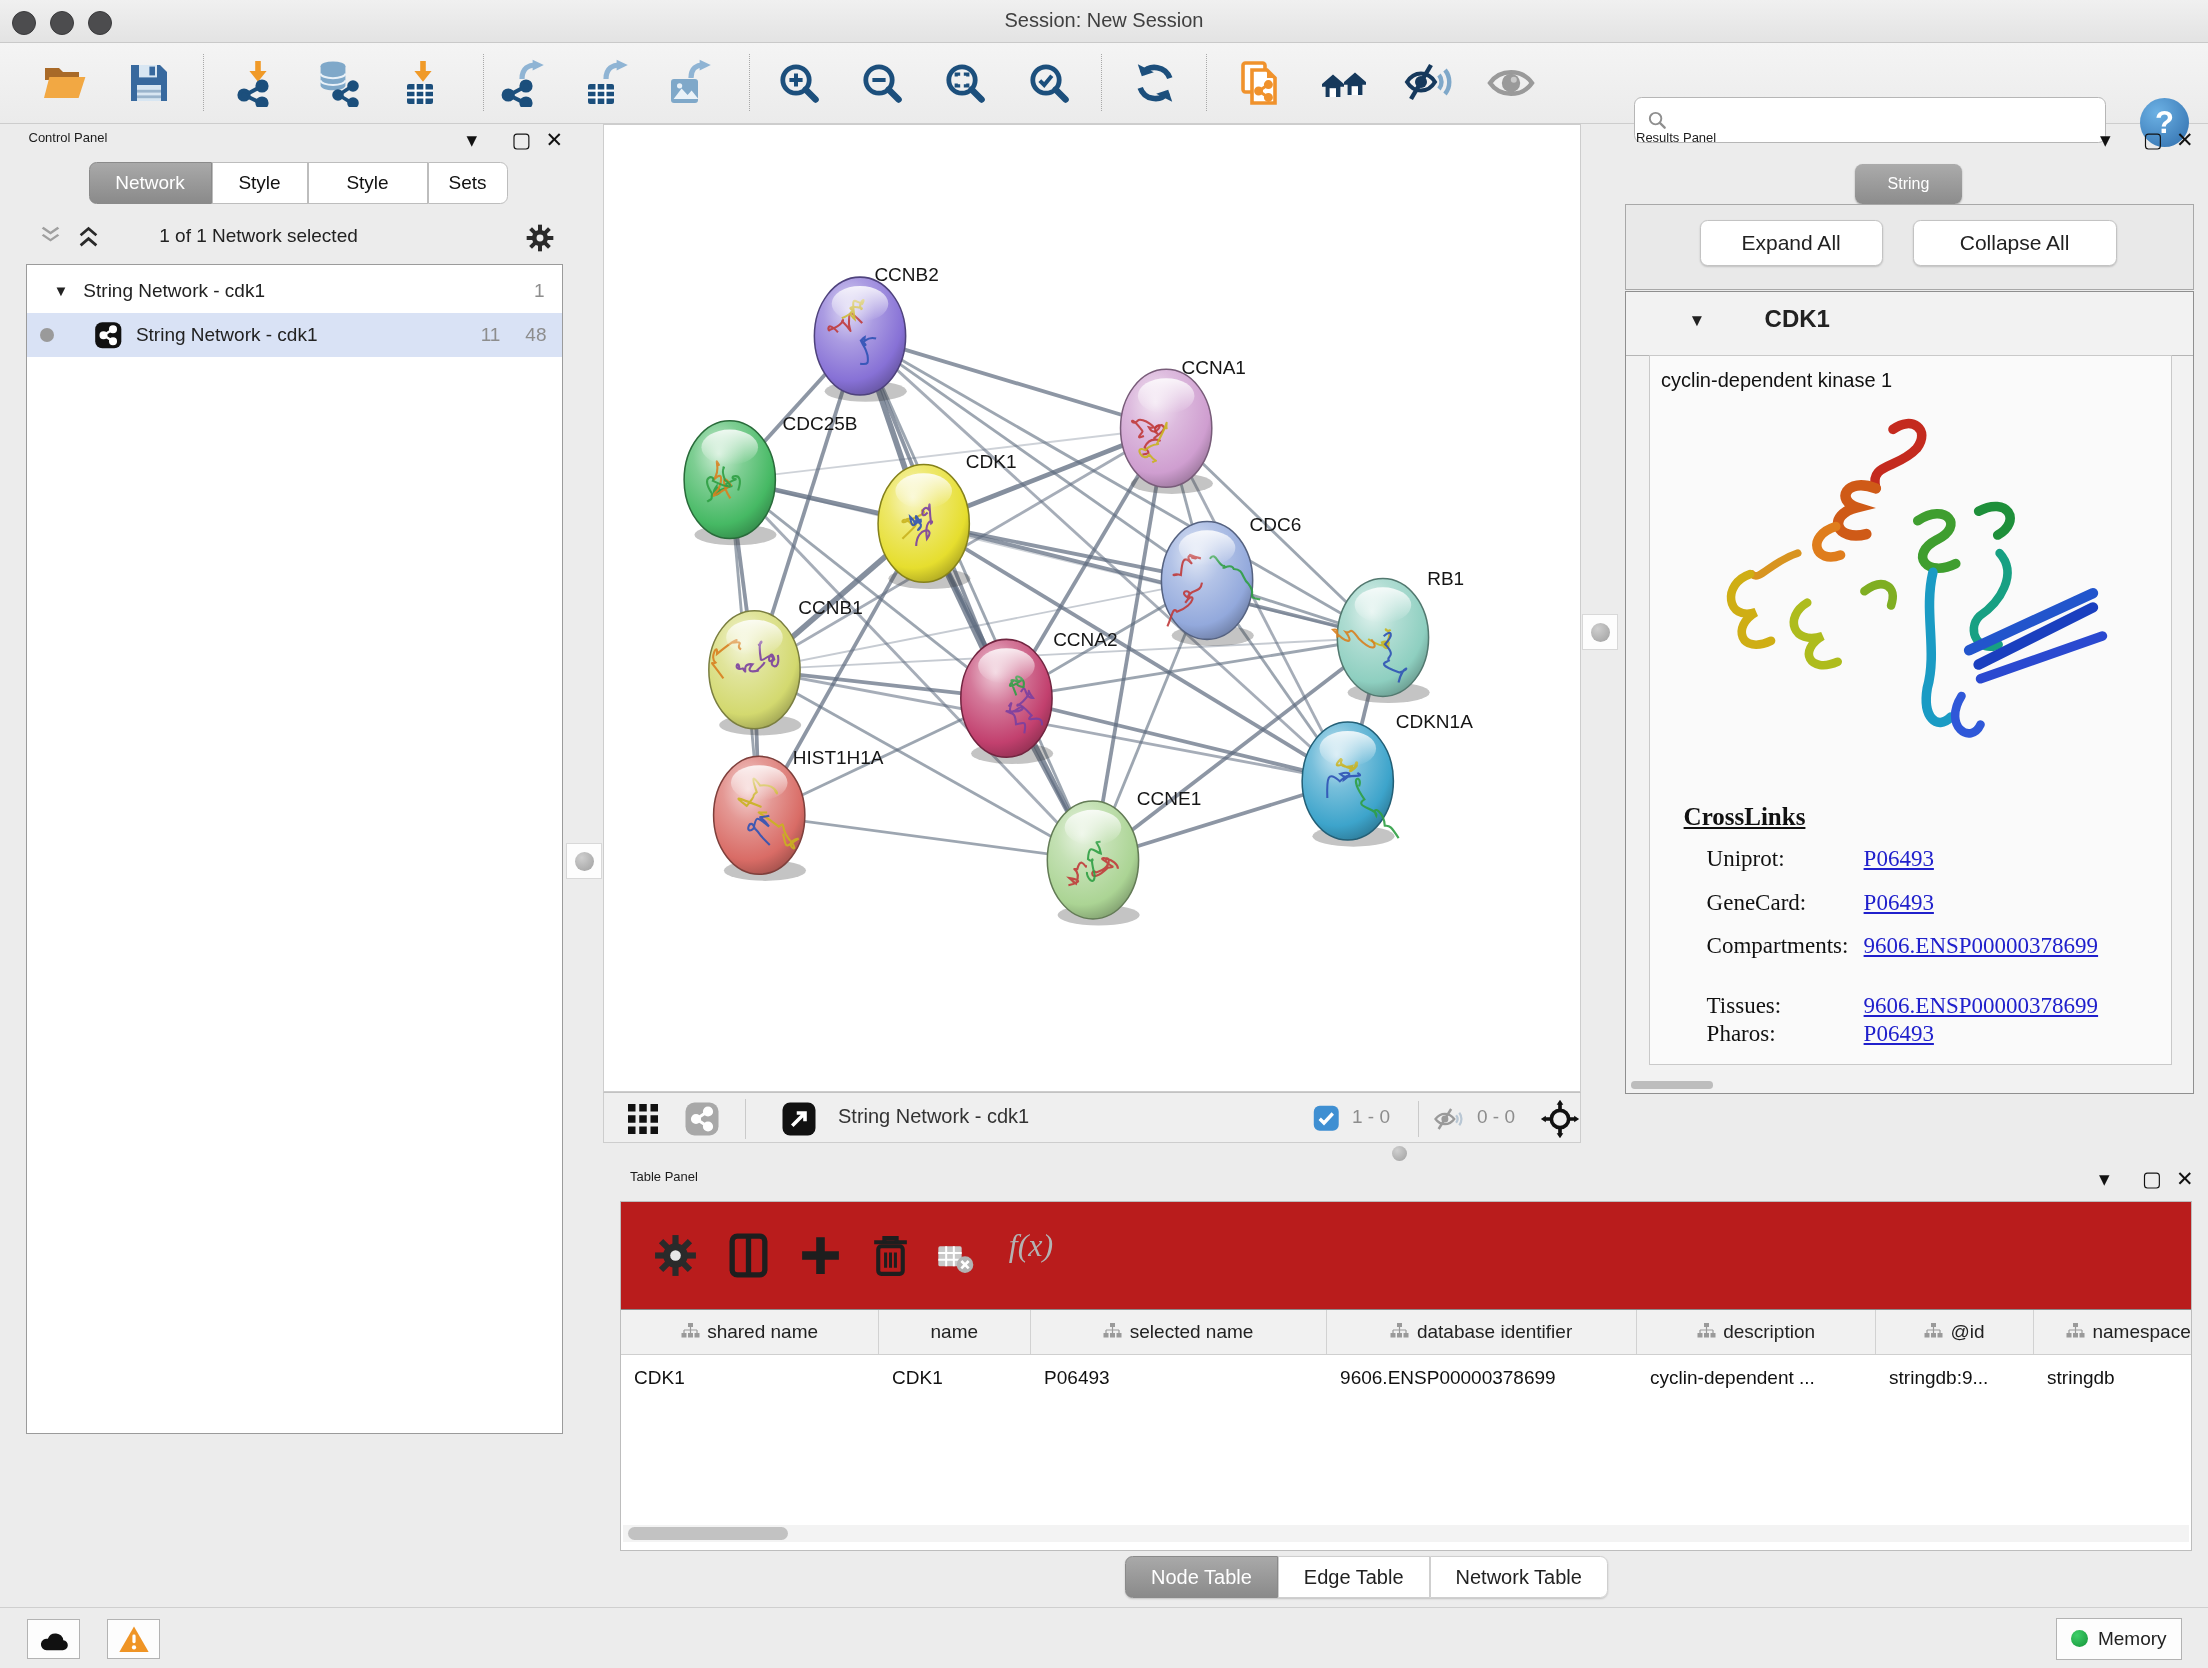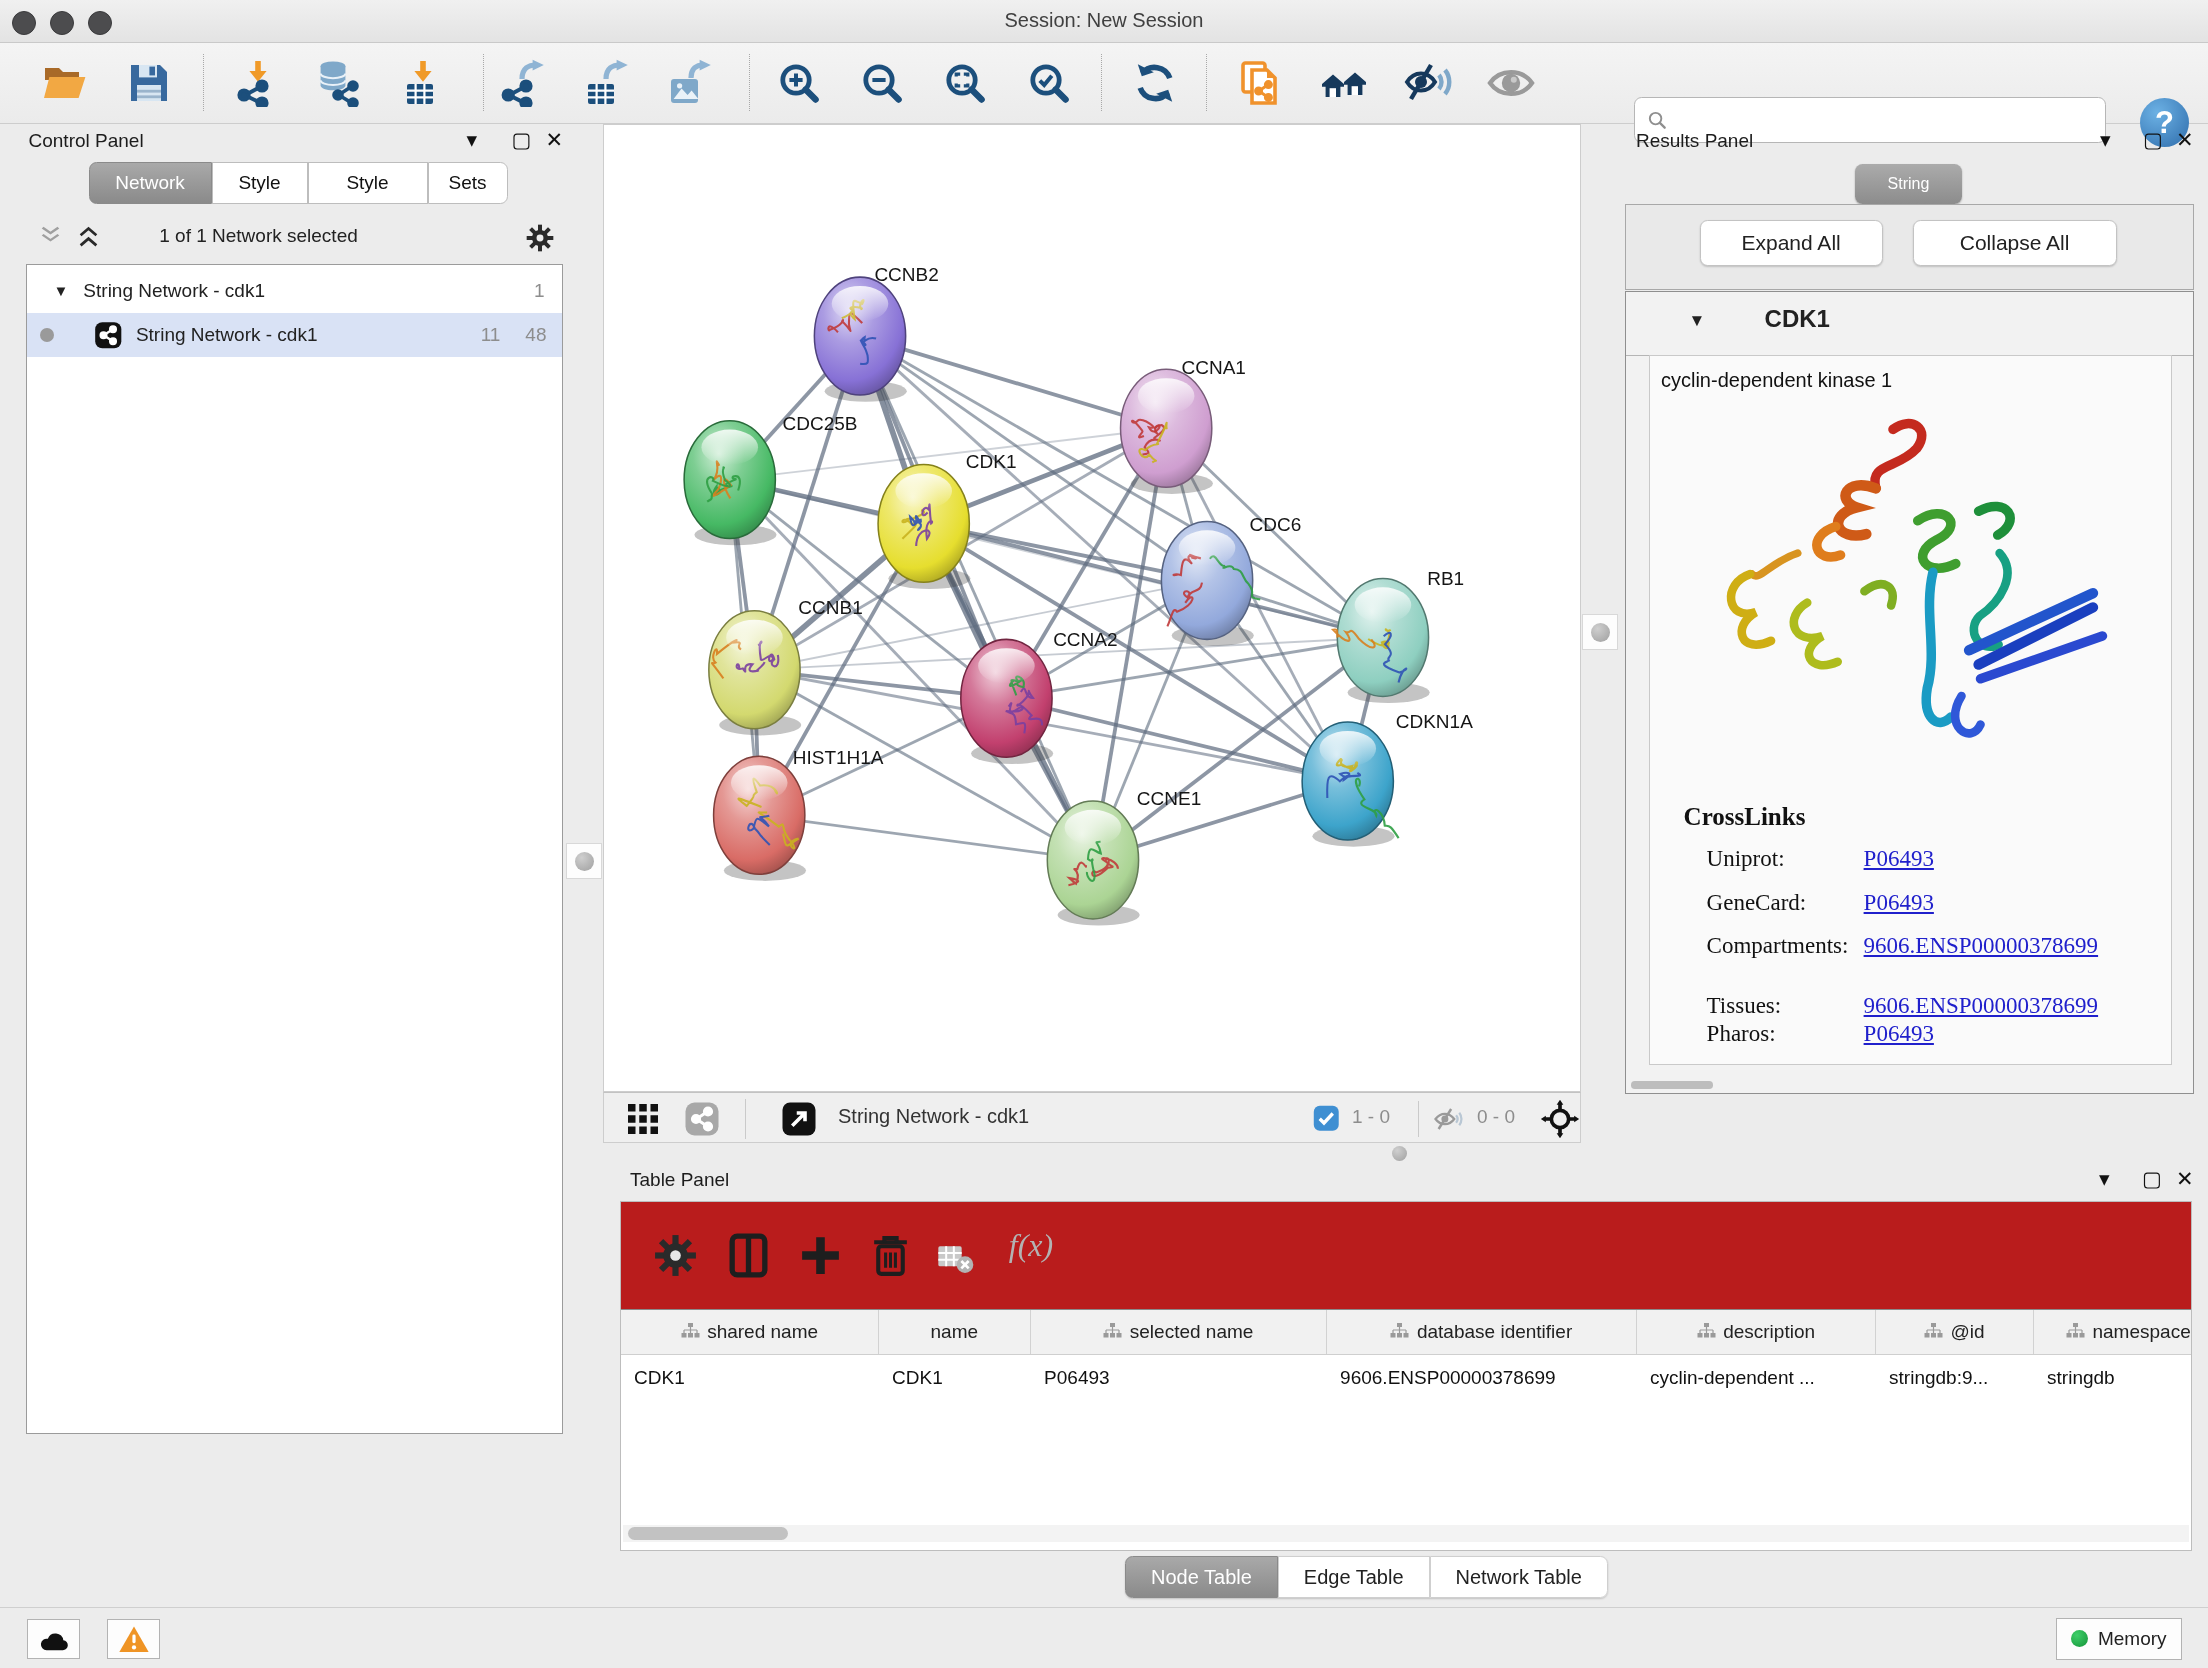--- a/index.html
+++ b/index.html
@@ -18,21 +18,21 @@
   .tsep{position:absolute;top:11.4px;width:0;height:57px;border-left:1.9px dotted #a8a8a8;}
   .searchbox{position:absolute;left:1634px;top:54px;width:470px;height:44px;background:#fff;
              border:1px solid #b6b6b6;border-radius:7.6px;}
   .searchbox svg{position:absolute;left:11.4px;top:10.5px;width:23px;height:23px;}
   .searchbox input{position:absolute;left:42px;top:3.8px;width:418px;height:32px;border:none;outline:none;
                    font-size:19px;font-family:"Liberation Sans",sans-serif;background:transparent;}
   .helpbtn{position:absolute;left:2140px;top:55px;width:49px;height:49px;border-radius:50%;
            background:radial-gradient(circle at 35% 30%,#6cb1e4,#2e6cab);display:flex;align-items:center;justify-content:center;
            color:#fff;font-size:31px;font-weight:bold;}
   
-  .panel-head-title{font-size:19px;color:#1c1c1c;}
+  .panel-head-title{font-size:13px;color:#1c1c1c;}
   .ph-ico{position:absolute;top:3.8px;font-size:21px;color:#111;}
   
   .cp{position:absolute;left:9.5px;top:124px;width:555px;height:1480px;}
   .seg{position:absolute;height:42px;display:flex;align-items:center;justify-content:center;
        background:#fff;border:1px solid #bdbdbd;font-size:19px;color:#111;box-sizing:border-box;}
   .seg.sel{background:linear-gradient(#a9a9a9,#8a8a8a);color:#fff;border-color:#8a8a8a;}
   .cp-selbar{position:absolute;left:0;top:90px;width:555px;height:48px;}
   .cp-tree{position:absolute;left:16px;top:140px;width:537px;height:1170px;background:#fff;border:1.9px solid #9b9b9b;box-sizing:border-box;}
   .tree-row{position:absolute;left:0;width:100%;height:44px;display:flex;align-items:center;font-size:19px;}
   .count{color:#8d8d8d;}
@@ -54,21 +54,21 @@
   .rp-tab{position:absolute;left:238px;top:40px;width:107px;height:40px;border-radius:7.6px;
           background:linear-gradient(#ababab,#8c8c8c);color:#fff;font-size:16px;display:flex;align-items:center;justify-content:center;
           box-shadow:0 1px 1.9px rgba(0,0,0,.3);}
   .rp-btnbox{position:absolute;left:7.6px;top:80px;width:569px;height:86px;background:#e9e9e9;border:1.9px solid #a8a8a8;box-sizing:border-box;text-align:right;}
   .rp-btn{position:absolute;top:15px;height:44px;background:#fff;border:1px solid #c3c3c3;border-radius:7.6px;
           font-size:21px;display:flex;align-items:center;justify-content:center;box-shadow:0 1px 1.9px rgba(0,0,0,.18);}
   .rp-main{position:absolute;left:7.6px;top:167px;width:569px;height:803px;background:#f2f2f2;border:1.9px solid #8f8f8f;box-sizing:border-box;}
   .rp-gene-head{position:absolute;left:0;top:0;width:100%;height:63px;border-bottom:1.9px solid #b5b5b5;}
   .rp-desc{position:absolute;left:11.4px;top:13.3px;font-size:20px;color:#111;}
   .rp-body{position:absolute;left:23px;top:63px;width:523px;height:710px;background:#fafafa;border:1px solid #c9c9c9;box-sizing:border-box;}
-  .cl-head{position:absolute;left:34px;top:447px;font-family:"Liberation Serif",serif;font-weight:bold;font-size:25px;color:#111;}
+  .cl-head{position:absolute;left:34px;top:447px;font-family:"Liberation Serif",serif;font-weight:bold;font-size:25px;color:#111;text-decoration:underline;}
   .cl-row{position:absolute;left:57px;width:447px;height:44px;font-family:"Liberation Serif",serif;font-size:23px;color:#111;}
   .cl-row a{position:absolute;left:157px;color:#2020cc;text-decoration:underline;}
   .rp-thumb{position:absolute;left:5.7px;bottom:3.8px;width:82px;height:8.6px;background:#bdbdbd;border-radius:3.8px;}
   
   .tp{position:absolute;left:615px;top:1163px;width:1582px;height:442px;}
   .tp-box{position:absolute;left:4.8px;top:38px;width:1572px;height:350px;background:#fff;border:1px solid #bdbdbd;box-sizing:border-box;}
   .tp-toolbar{position:absolute;left:0;top:0;width:100%;height:108px;background:#b91c1c;border-bottom:1.9px solid #8a8a8a;box-sizing:border-box;}
   .tp-tbico{position:absolute;top:28.5px;width:49px;height:49px;}
   .fx{font-family:"Liberation Serif",serif;font-style:italic;font-size:32px;color:#b3b3b3;}
   .tp-table{position:absolute;left:0;top:108px;width:1570px;height:207px;overflow:hidden;}

